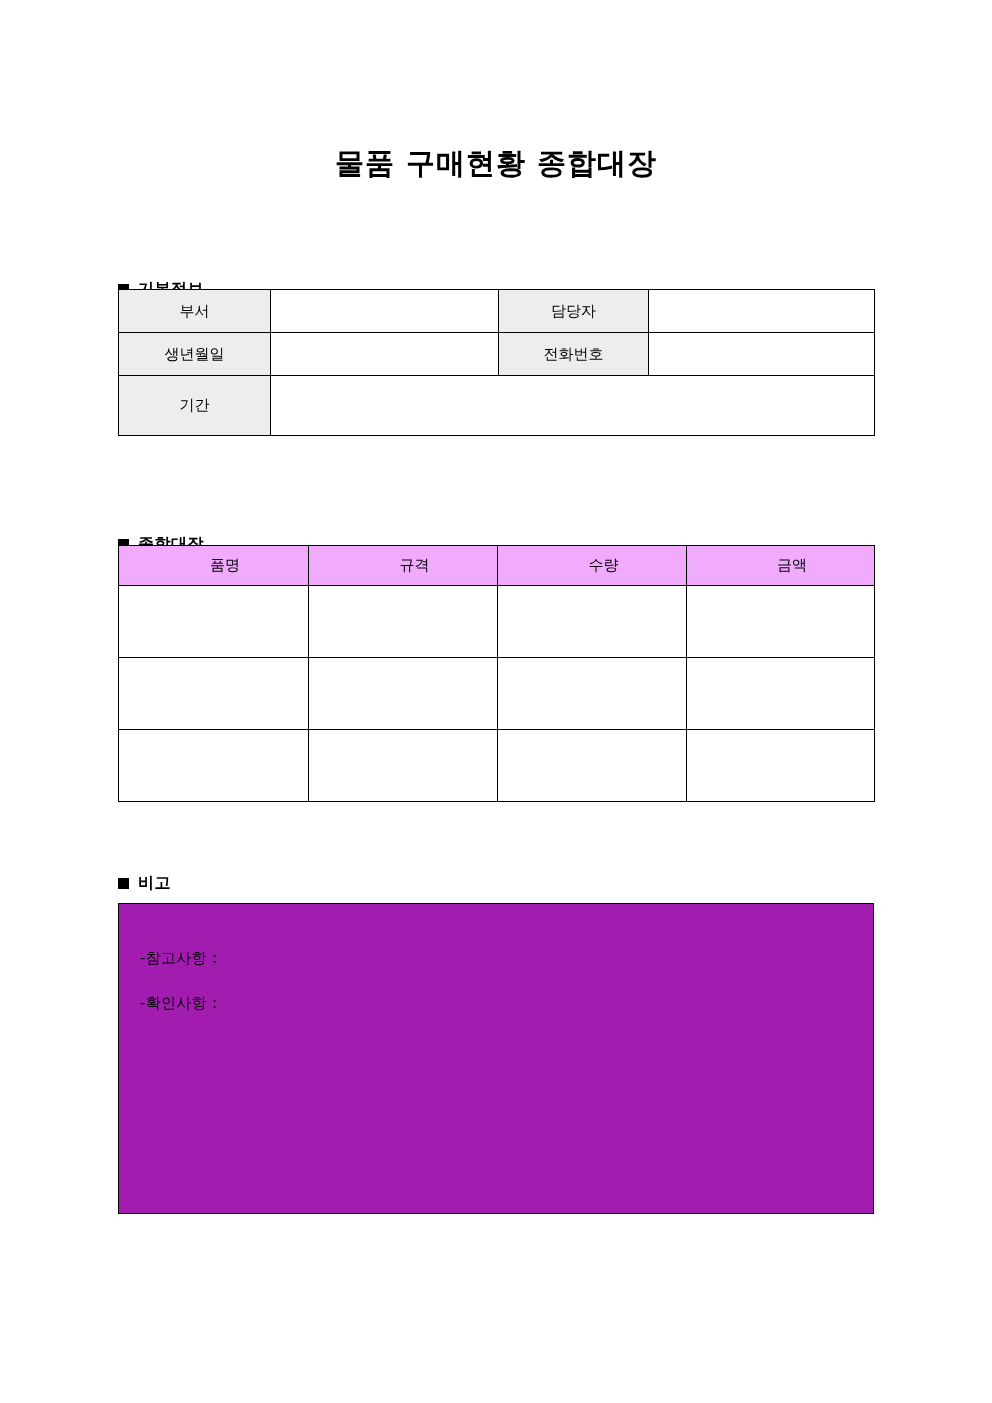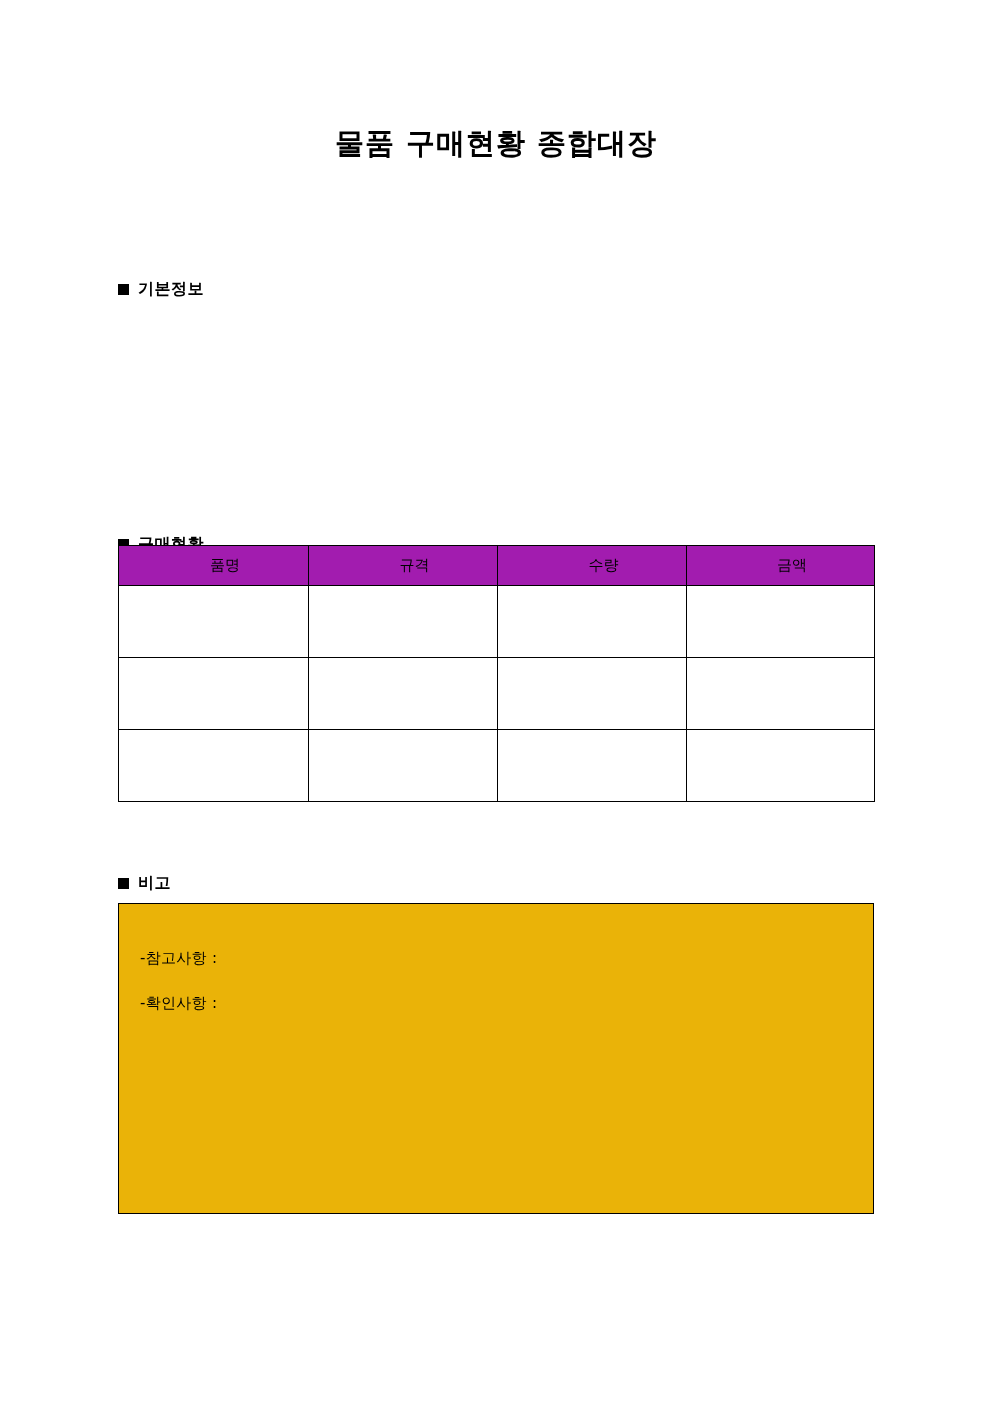--- a/index.html
+++ b/index.html
@@ -20,21 +20,21 @@
     position: relative;
     width: 992px;
     height: 1403px;
     box-sizing: border-box;
   }
 
   
   .doc-title {
     position: absolute;
     left: 0;
-    top: 126px;
+    top: 146px;
     width: 992px;
     text-align: center;
     font-size: 29px;
     font-weight: bold;
     letter-spacing: 1px;
     line-height: 1.2;
   }
 
   
   .section-head {
@@ -85,32 +85,32 @@
     background: #ffffff;
   }
 
   
   #table-basic { top: 289px; }
   #table-basic tr.r1 td, #table-basic tr.r2 td { height: 42px; }
   #table-basic tr.r3 td { height: 59px; }
 
   
   #table-list { top: 545px; }
-  #table-list thead th { height: 39px; background: #a21caf; padding-left: 23px; }
+  #table-list thead th { height: 39px; background: #f0abfc; padding-left: 23px; }
   #table-list tbody td { height: 71px; }
 
   
   #remarks-box {
     position: absolute;
     left: 118px;
     top: 903px;
     width: 756px;
     height: 311px;
     border: 1px solid #000000;
-    background: #eab308;
+    background: #a21caf;
     box-sizing: border-box;
   }
   .remark-line {
     position: absolute;
     left: 21px;
     font-size: 15px;
     white-space: nowrap;
     letter-spacing: 0.3px;
   }
   #remark-0 { top: 45px; }
@@ -121,24 +121,50 @@
 
 <div class="page">
 
   <div class="doc-title">물품 구매현황 종합대장</div>
 
   <div class="section-head" id="head-basic">
     <span class="bullet"></span>
     <span>기본정보</span>
   </div>
 
+  <table class="doc-table" id="table-basic">
+    <colgroup>
+      <col style="width:152px">
+      <col style="width:228px">
+      <col style="width:150px">
+      <col style="width:226px">
+    </colgroup>
+    <tbody>
+      <tr class="r1">
+        <td class="lbl">부서</td>
+        <td class="val"></td>
+        <td class="lbl">담당자</td>
+        <td class="val"></td>
+      </tr>
+      <tr class="r2">
+        <td class="lbl">생년월일</td>
+        <td class="val"></td>
+        <td class="lbl">전화번호</td>
+        <td class="val"></td>
+      </tr>
+      <tr class="r3">
+        <td class="lbl">기간</td>
+        <td class="val" colspan="3"></td>
+      </tr>
+    </tbody>
+  </table>
 
   <div class="section-head" id="head-list">
     <span class="bullet"></span>
-    <span>구매현황</span>
+    <span>종합대장</span>
   </div>
 
   <table class="doc-table" id="table-list">
     <colgroup>
       <col style="width:190px">
       <col style="width:189px">
       <col style="width:189px">
       <col style="width:188px">
     </colgroup>
     <thead>

